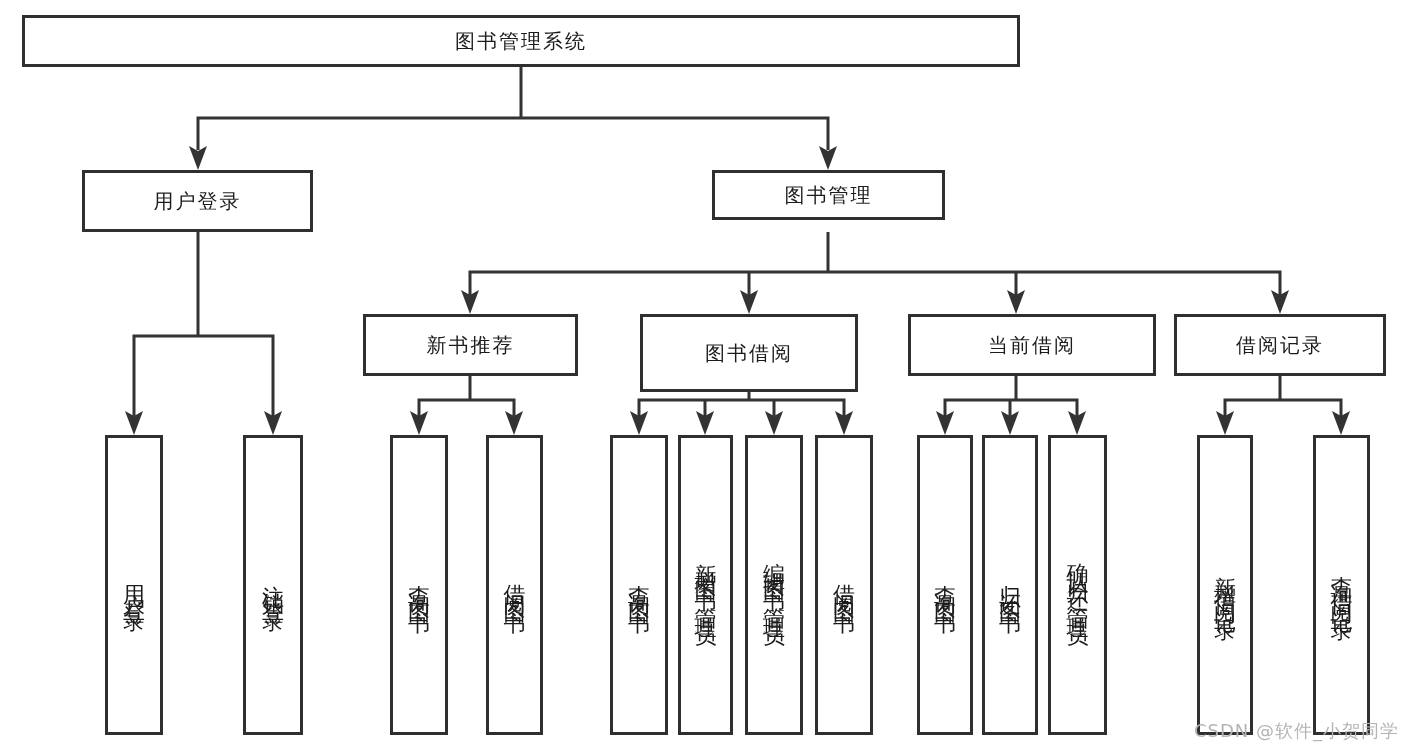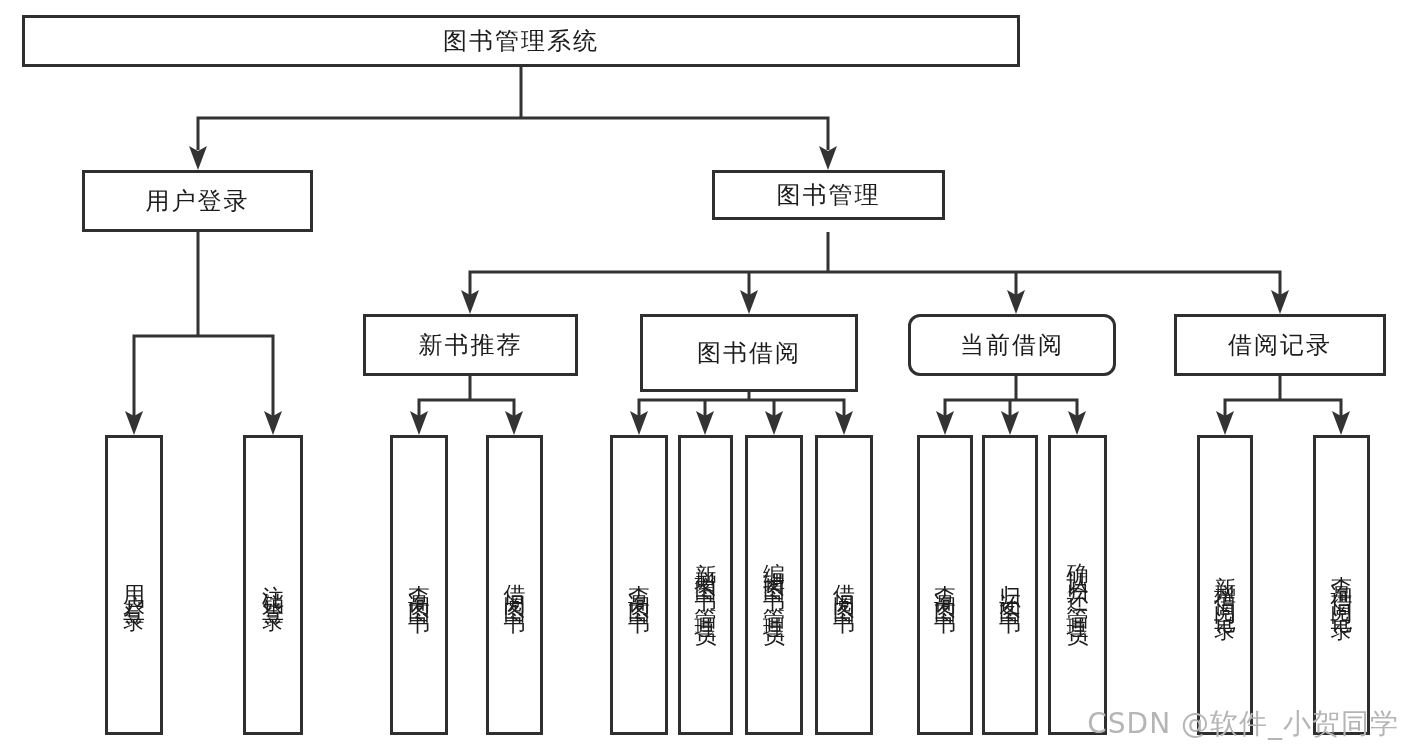--- a/index.html
+++ b/index.html
@@ -8,42 +8,42 @@
     background:#ffffff; overflow:hidden;
     font-family:"DejaVu Sans","Liberation Sans",sans-serif;
     color:#1c1c1c;
   }
   .box {
     position:absolute; box-sizing:border-box;
     background:#ffffff; border:3px solid #2f2f2f;
     display:flex; align-items:center; justify-content:center;
     z-index:2;
   }
-  .h { font-size:24px; letter-spacing:2px; white-space:nowrap; }
+  .h { font-size:20px; letter-spacing:2px; white-space:nowrap; }
   .vtext {
     writing-mode:vertical-lr; text-orientation:mixed;
     font-size:22px; letter-spacing:9px; line-height:1;
   }
   svg.connectors {
     position:absolute; left:0; top:0; z-index:1; pointer-events:none;
   }
   svg.connectors path { stroke:#333333; stroke-width:3; fill:none; }
   svg.connectors polygon { fill:#333333; stroke:none; }
   .watermark {
     position:absolute; right:6px; bottom:4px; z-index:3;
-    font-size:28px; color:#b5b5b5; letter-spacing:1px; white-space:nowrap;
+    font-size:18px; color:#b5b5b5; letter-spacing:1px; white-space:nowrap;
   }
 
   
   #n-root   { left:22px;  top:15px;  width:998px; height:52px; }
   #n-login  { left:82px;  top:170px; width:231px; height:62px; }
   #n-mgmt   { left:712px; top:170px; width:233px; height:50px; }
   #n-rec    { left:363px; top:314px; width:215px; height:62px;font-family:Liberation Mono, monospace; }
   #n-bor    { left:640px; top:314px; width:218px; height:78px; }
-  #n-cur    { left:908px; top:314px; width:208px; height:62px;border-radius:12px; }
+  #n-cur    { left:908px; top:314px; width:248px; height:62px; }
   #n-recd   { left:1174px;top:314px; width:212px; height:62px; }
   .leaf     { top:435px; height:300px; }
   #l1  { left:105px;  width:58px; }
   #l2  { left:243px;  width:60px; }
   #l3  { left:390px;  width:58px; }
   #l4  { left:486px;  width:57px; }
   #l5  { left:610px;  width:58px; }
   #l6  { left:678px;  width:55px; }
   #l7  { left:745px;  width:58px; }
   #l8  { left:815px;  width:58px; }

